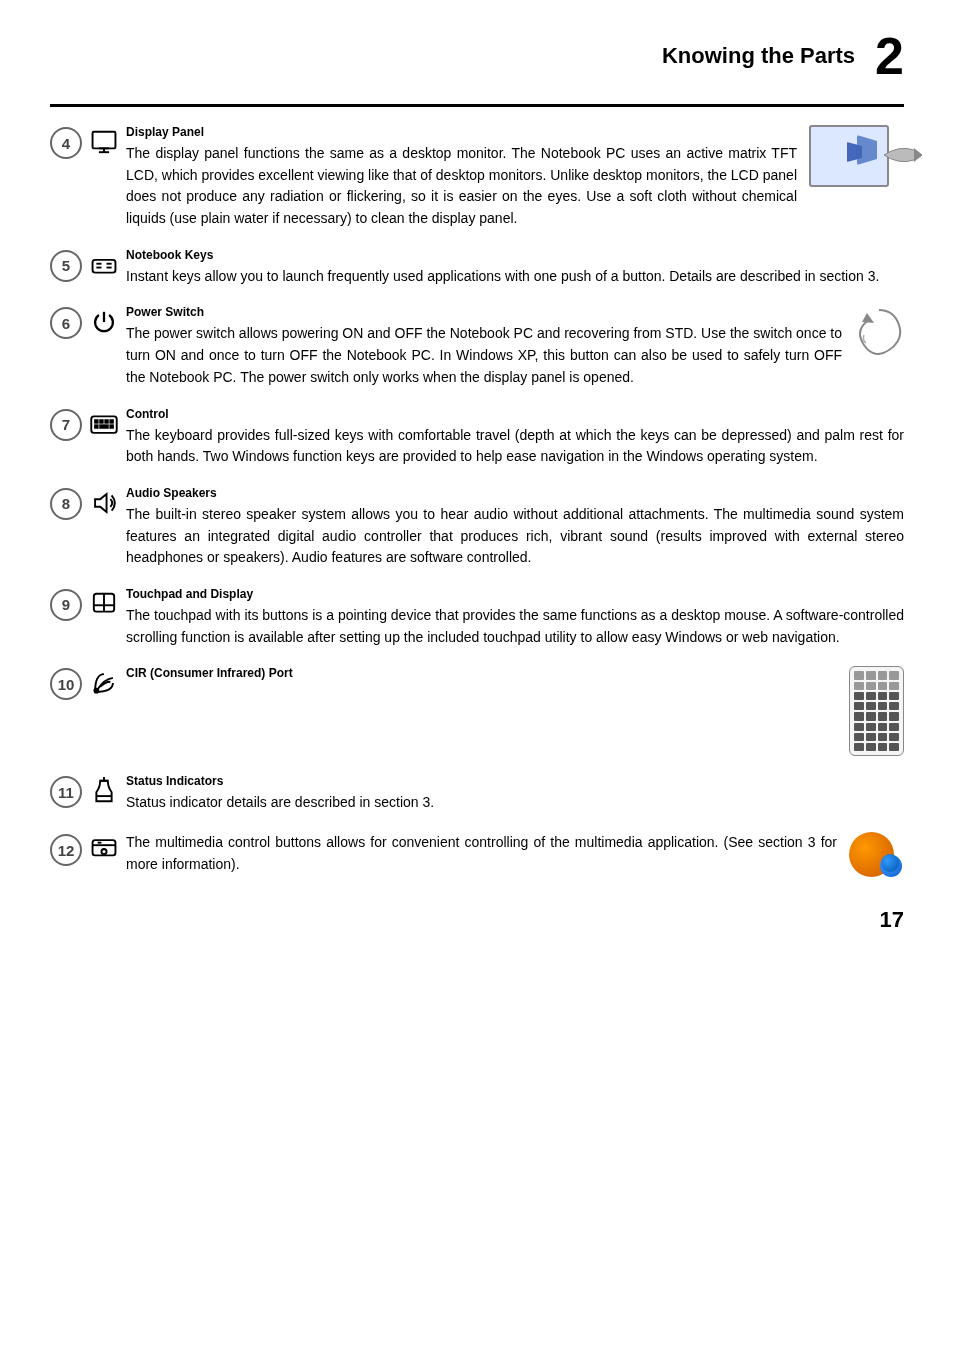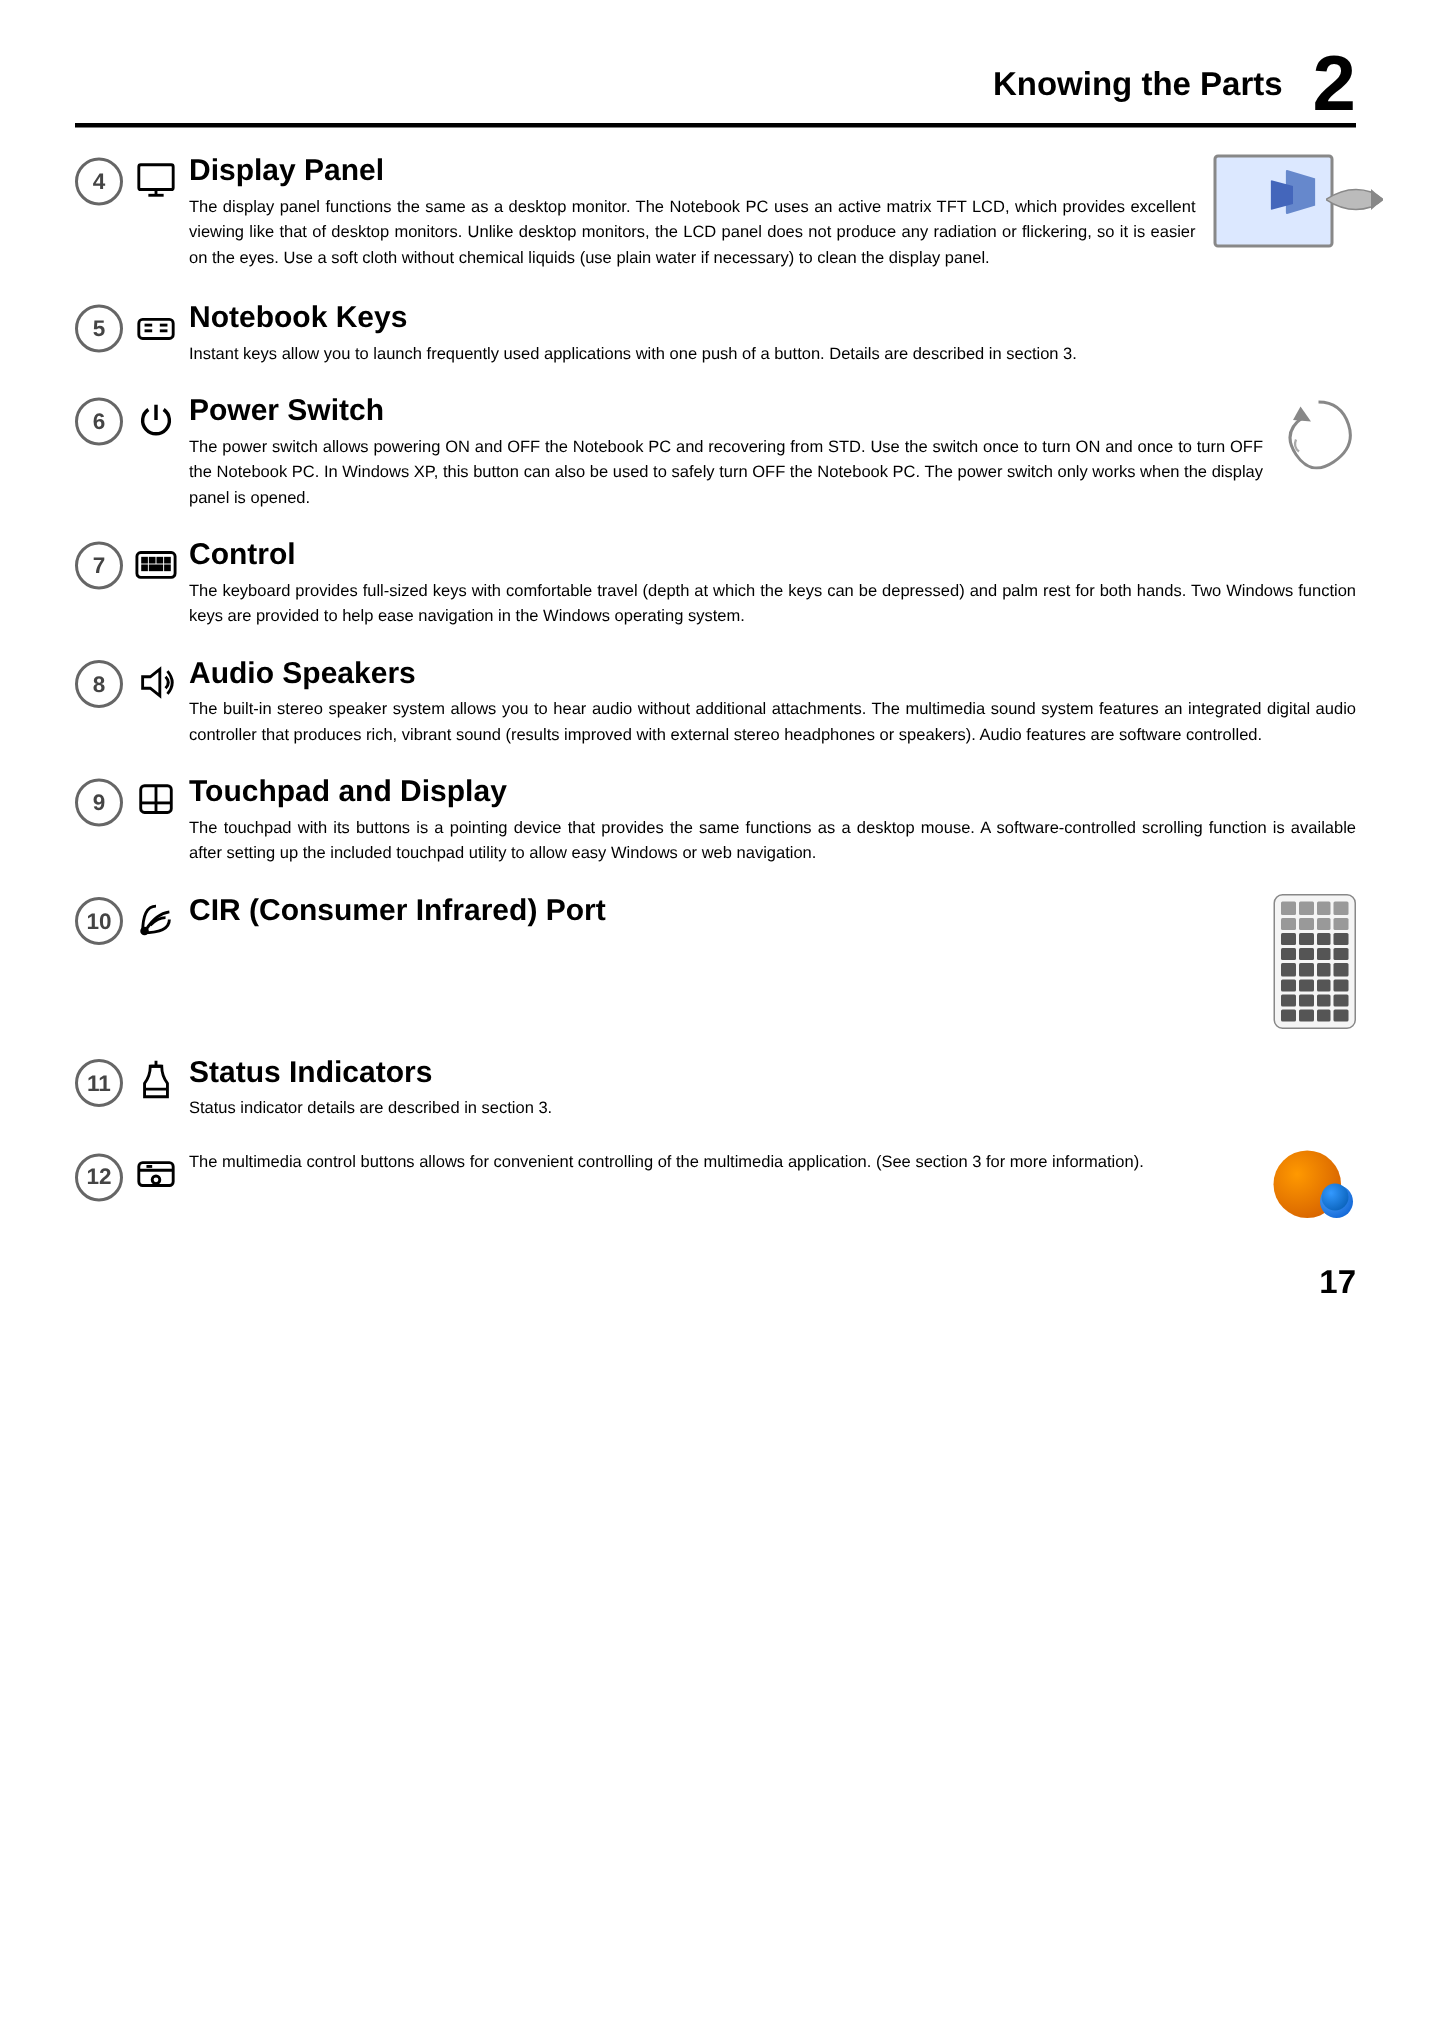--- a/index.html
+++ b/index.html
@@ -12,21 +12,21 @@
       min-height: 1351px;
       padding: 30px 50px 40px 50px;
     }
 
     
     .page-header {
       display: flex;
       justify-content: flex-end;
       align-items: center;
       border-bottom: 3px solid #000;
-      padding-bottom: 0;
+      padding-bottom: 22px;
       margin-bottom: 18px;
     }
     .chapter-title {
       font-size: 22px;
       font-weight: bold;
       margin-right: 10px;
     }
     .chapter-number {
       font-size: 52px;
       font-weight: bold;
@@ -64,26 +64,26 @@
       margin-left: 8px;
       margin-top: 3px;
       flex-shrink: 0;
       font-size: 18px;
     }
     .section-content {
       flex: 1;
       margin-left: 8px;
     }
     .section-heading {
-      font-size: 20px;
+      font-size: 12px;
       font-weight: bold;
       margin-bottom: 4px;
     }
     .section-body {
-      font-size: 11px;
+      font-size: 14px;
       line-height: 1.55;
       text-align: justify;
     }
     .section-image {
       margin-left: 12px;
       flex-shrink: 0;
     }
 
     
     .page-number {

